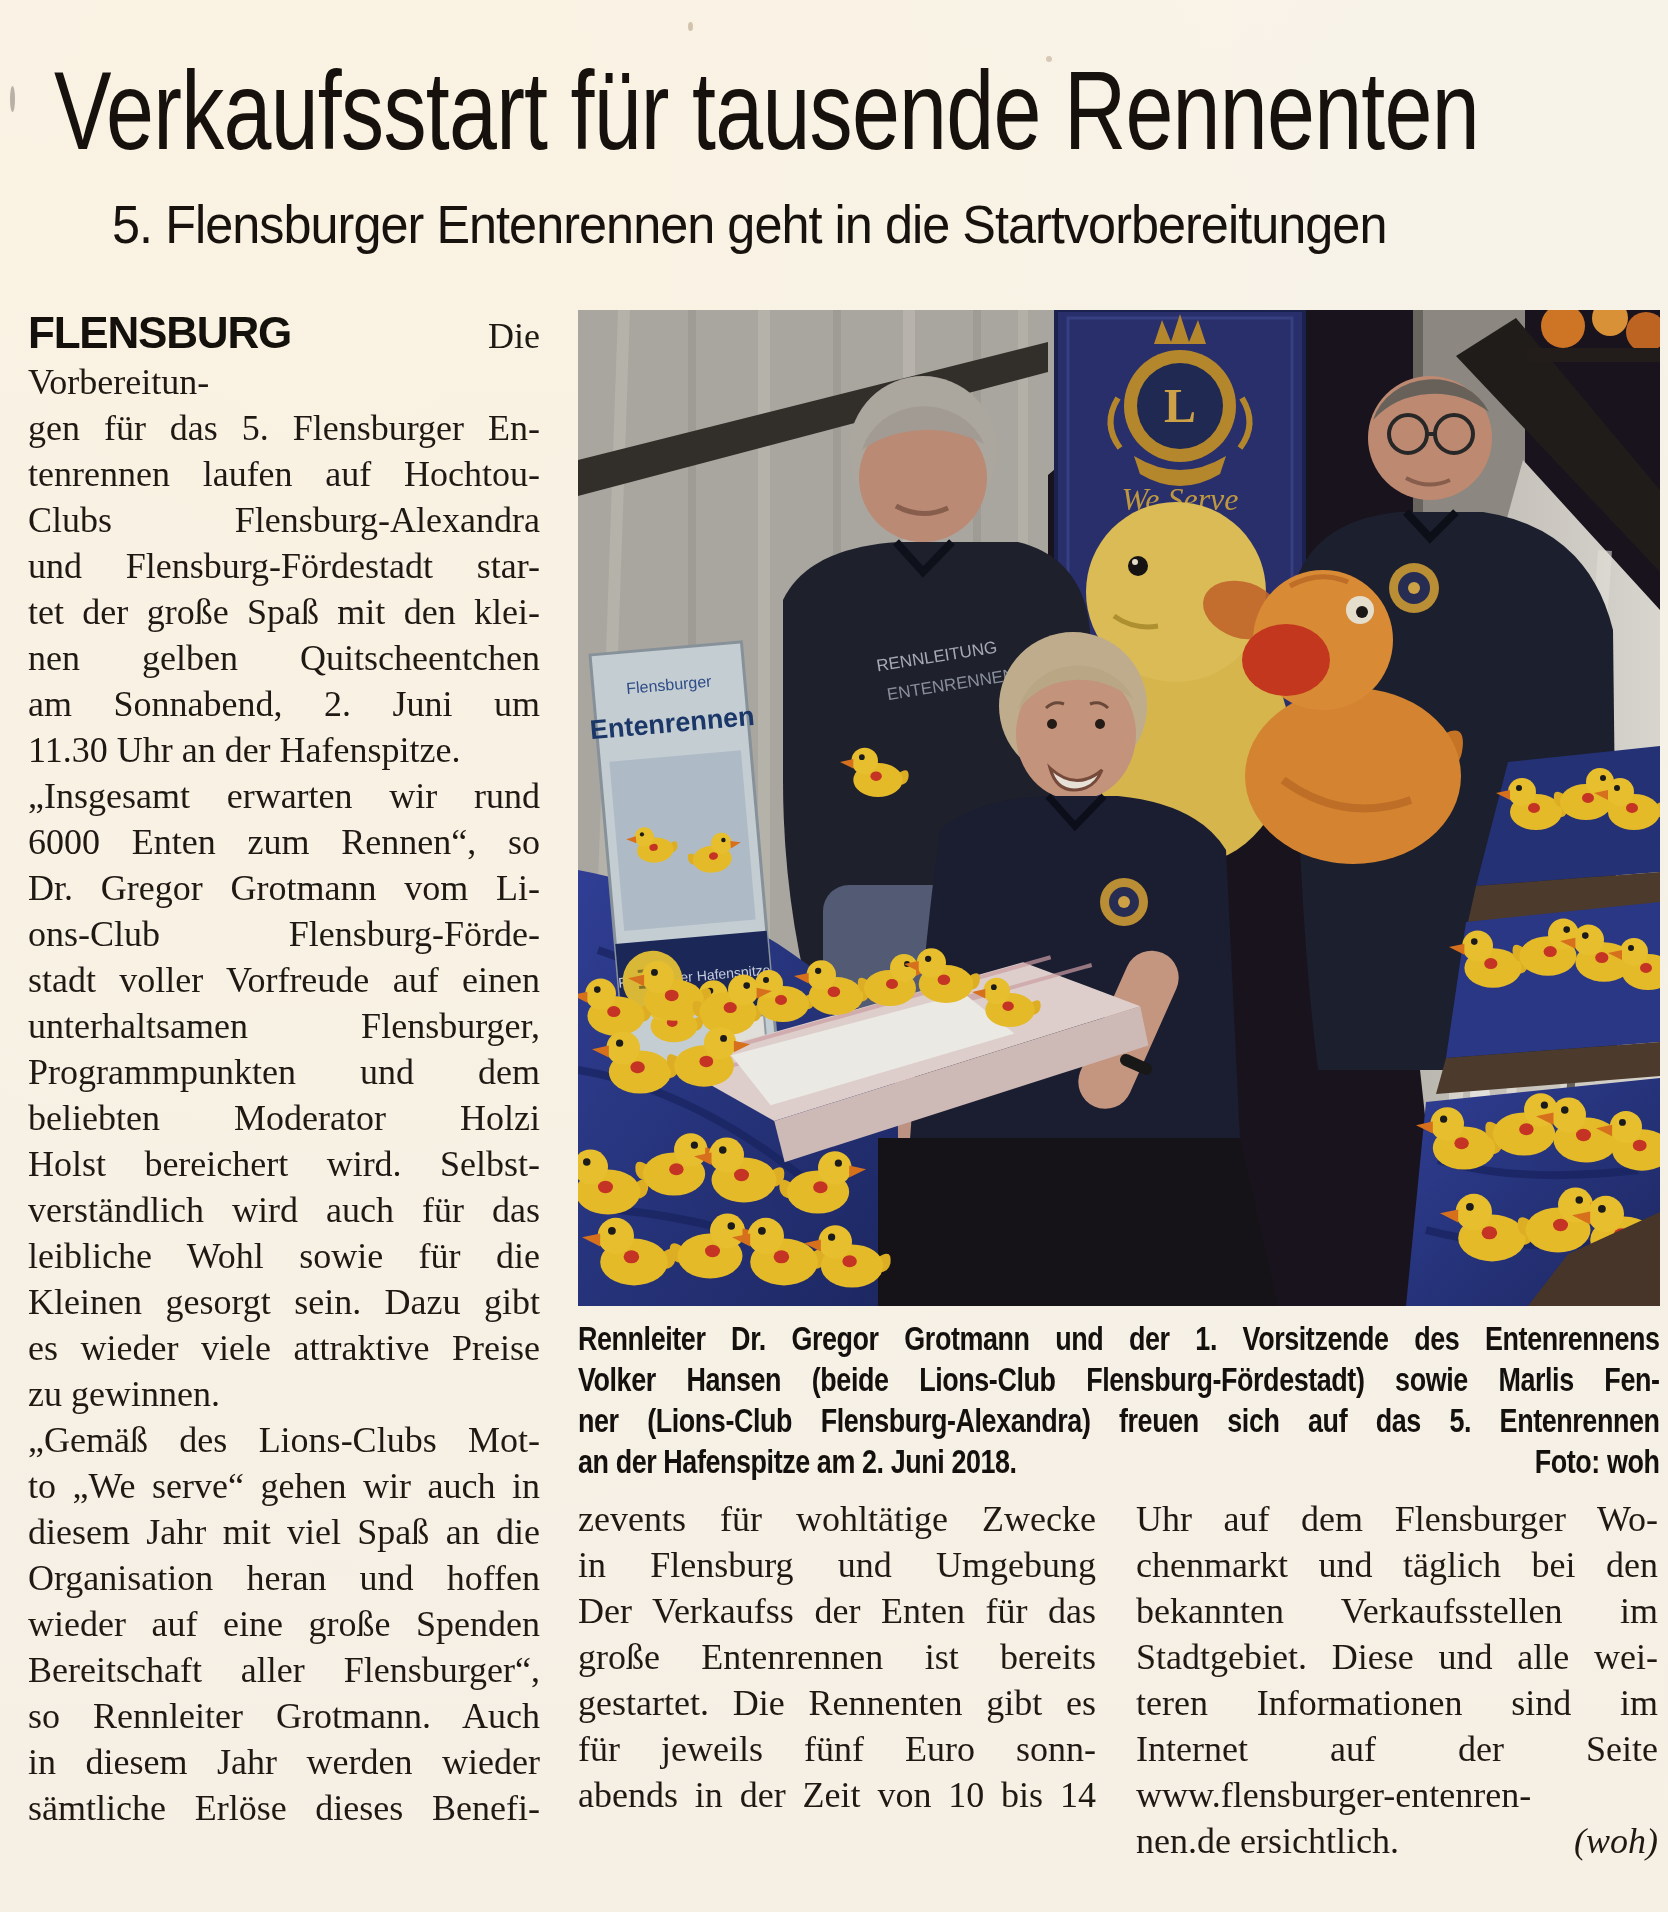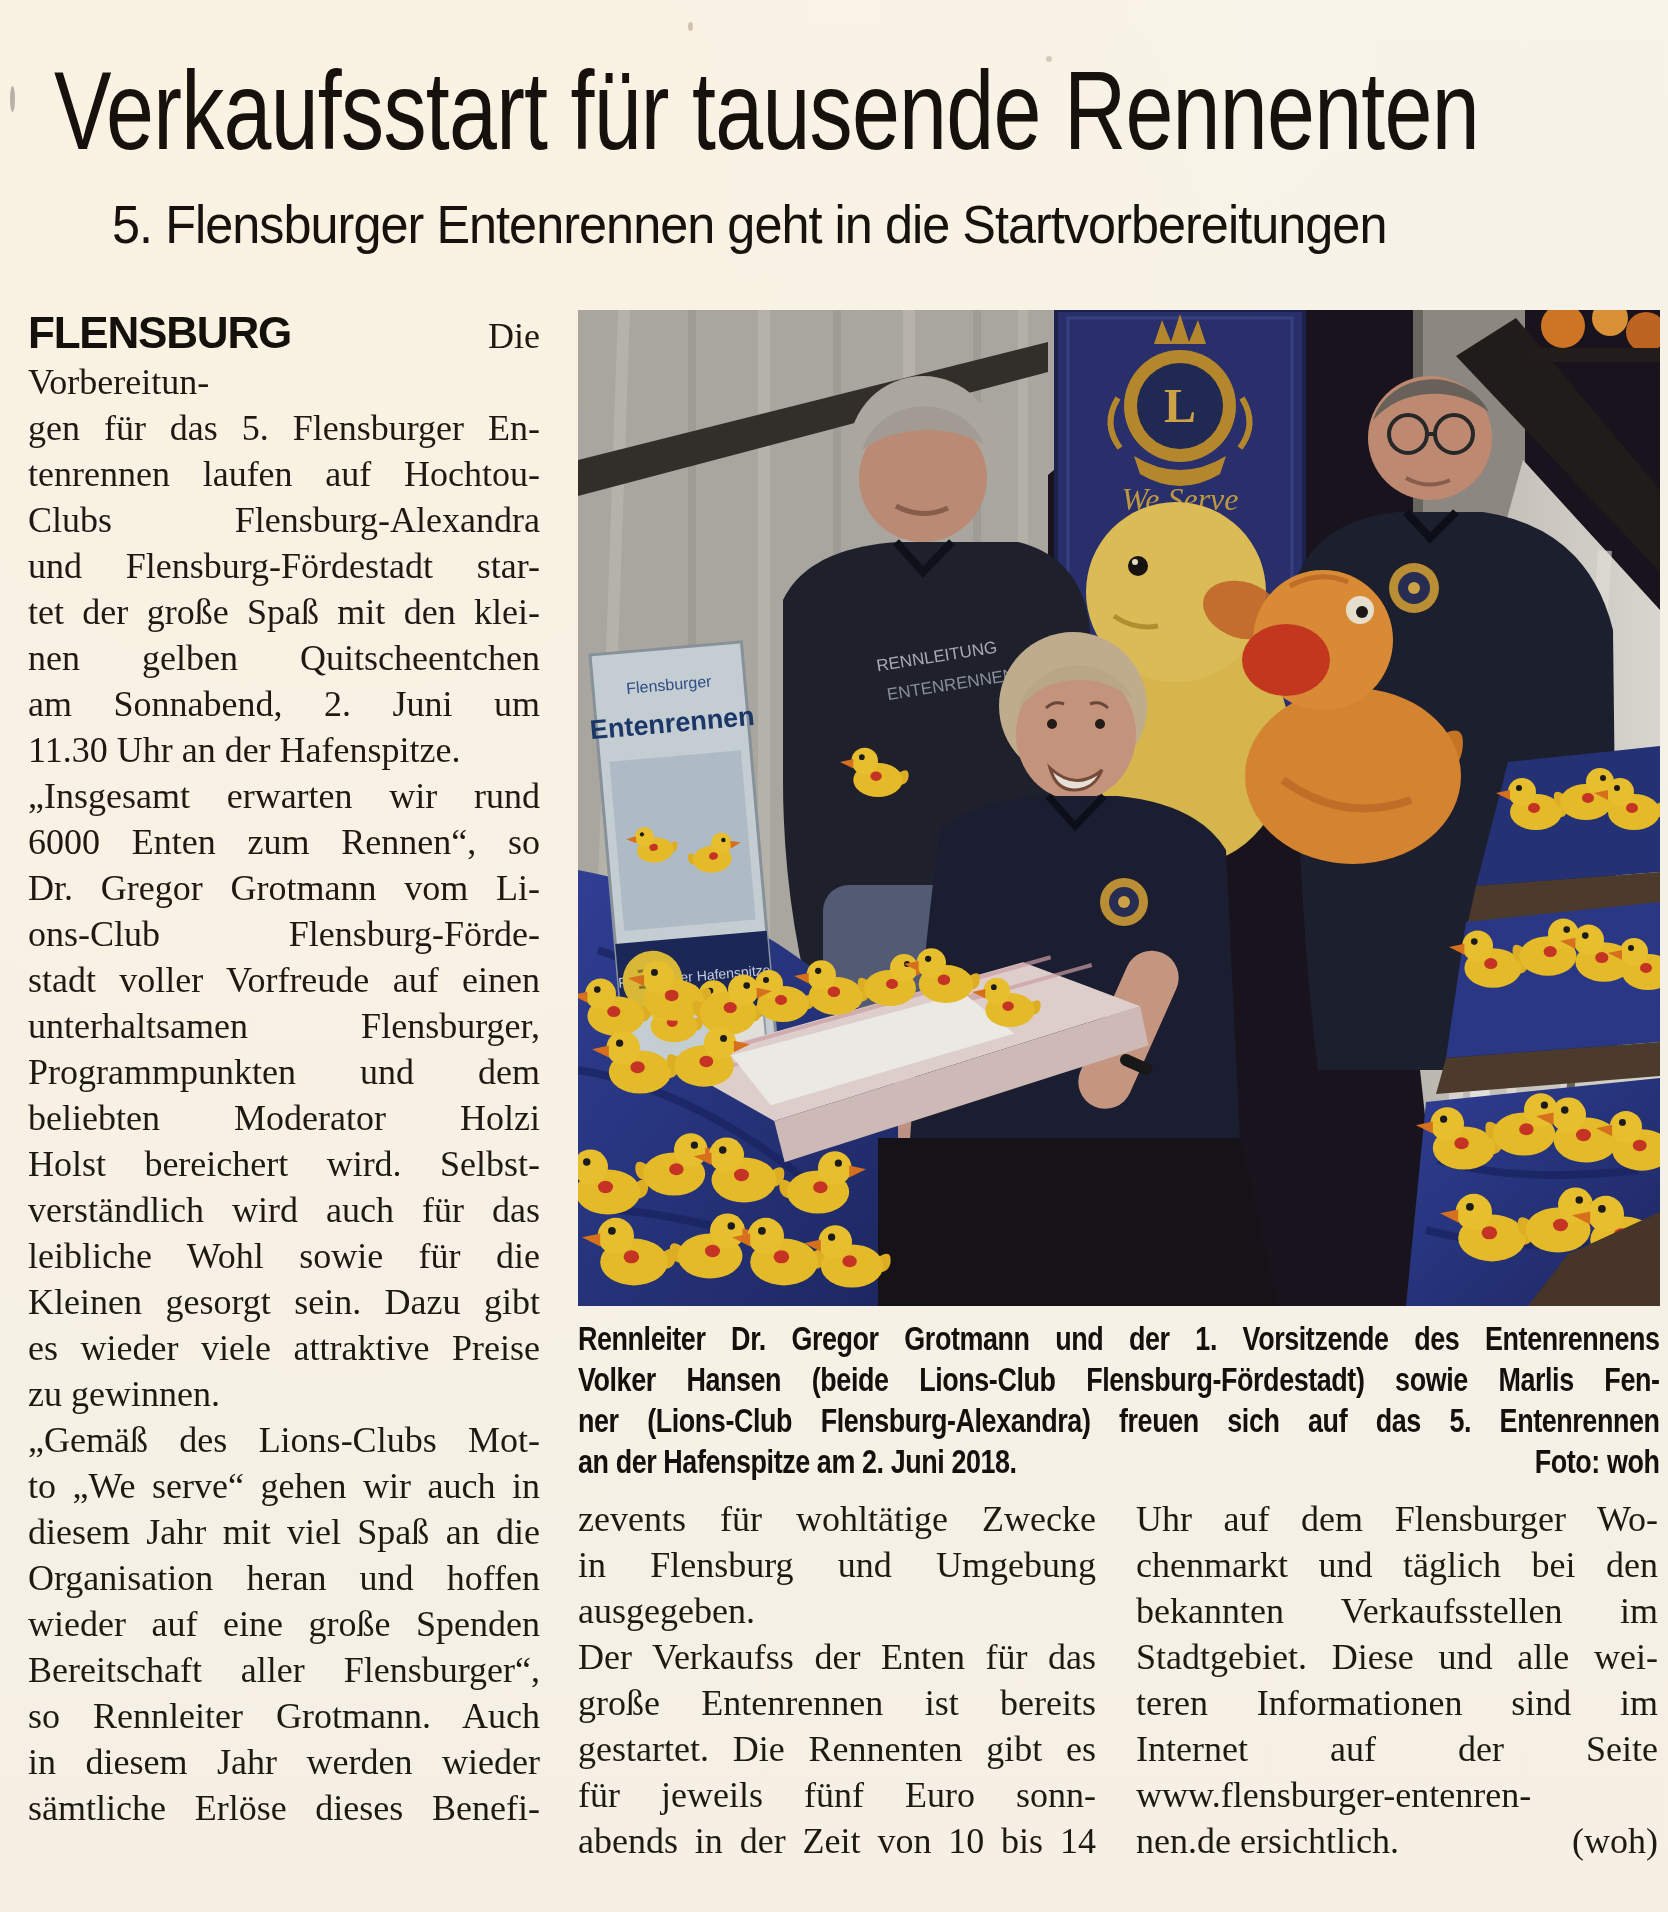--- a/index.html
+++ b/index.html
@@ -26,21 +26,21 @@
   #col-left{left:28px;top:310px;width:512px;}
   #col-mid{left:578px;top:1496px;width:518px;}
   #col-right{left:1136px;top:1496px;width:522px;}
   .tl{text-align:justify;}
   .tl.jl{text-align-last:justify;}
   .tl.cl{display:flex;justify-content:space-between;align-items:baseline;}
   .lead{
     font-family:"Liberation Sans", sans-serif;font-weight:700;
     font-size:44px;letter-spacing:-1.2px;color:#14100c;
   }
-  #col-right .credit{}
+  #col-right .credit{font-style:italic;}
   .caption{position:absolute;left:578px;top:1318px;width:1082px;height:170px;}
   .caption-inner{
     width:1327px;transform:scaleX(.815);transform-origin:left top;
     font-family:"Liberation Sans", sans-serif;font-weight:700;
     font-size:33px;line-height:41px;letter-spacing:-.5px;color:#13100d;
   }
   .caption-inner .credit{font-weight:700;font-style:normal;}
   .photo{position:absolute;left:578px;top:310px;width:1082px;height:996px;}
   .photo svg{display:block;width:100%;height:100%;}
   .speck{position:absolute;border-radius:50%;}
@@ -81,21 +81,20 @@
     <div class="tl jl">Organisation heran und hoffen</div>
     <div class="tl jl">wieder auf eine große Spenden</div>
     <div class="tl jl">Bereitschaft aller Flensburger“,</div>
     <div class="tl jl">so Rennleiter Grotmann. Auch</div>
     <div class="tl jl">in diesem Jahr werden wieder</div>
     <div class="tl jl">sämtliche Erlöse dieses Benefi-</div>
   </div>
 <div class="col" id="col-mid">
     <div class="tl jl">zevents für wohltätige Zwecke</div>
     <div class="tl jl">in Flensburg und Umgebung</div>
-    <div class="tl">ausgegeben.</div>
     <div class="tl jl">Der Verkaufss der Enten für das</div>
     <div class="tl jl">große Entenrennen ist bereits</div>
     <div class="tl jl">gestartet. Die Rennenten gibt es</div>
     <div class="tl jl">für jeweils fünf Euro sonn-</div>
     <div class="tl jl">abends in der Zeit von 10 bis 14</div>
   </div>
 <div class="col" id="col-right">
     <div class="tl jl">Uhr auf dem Flensburger Wo-</div>
     <div class="tl jl">chenmarkt und täglich bei den</div>
     <div class="tl jl">bekannten Verkaufsstellen im</div>

